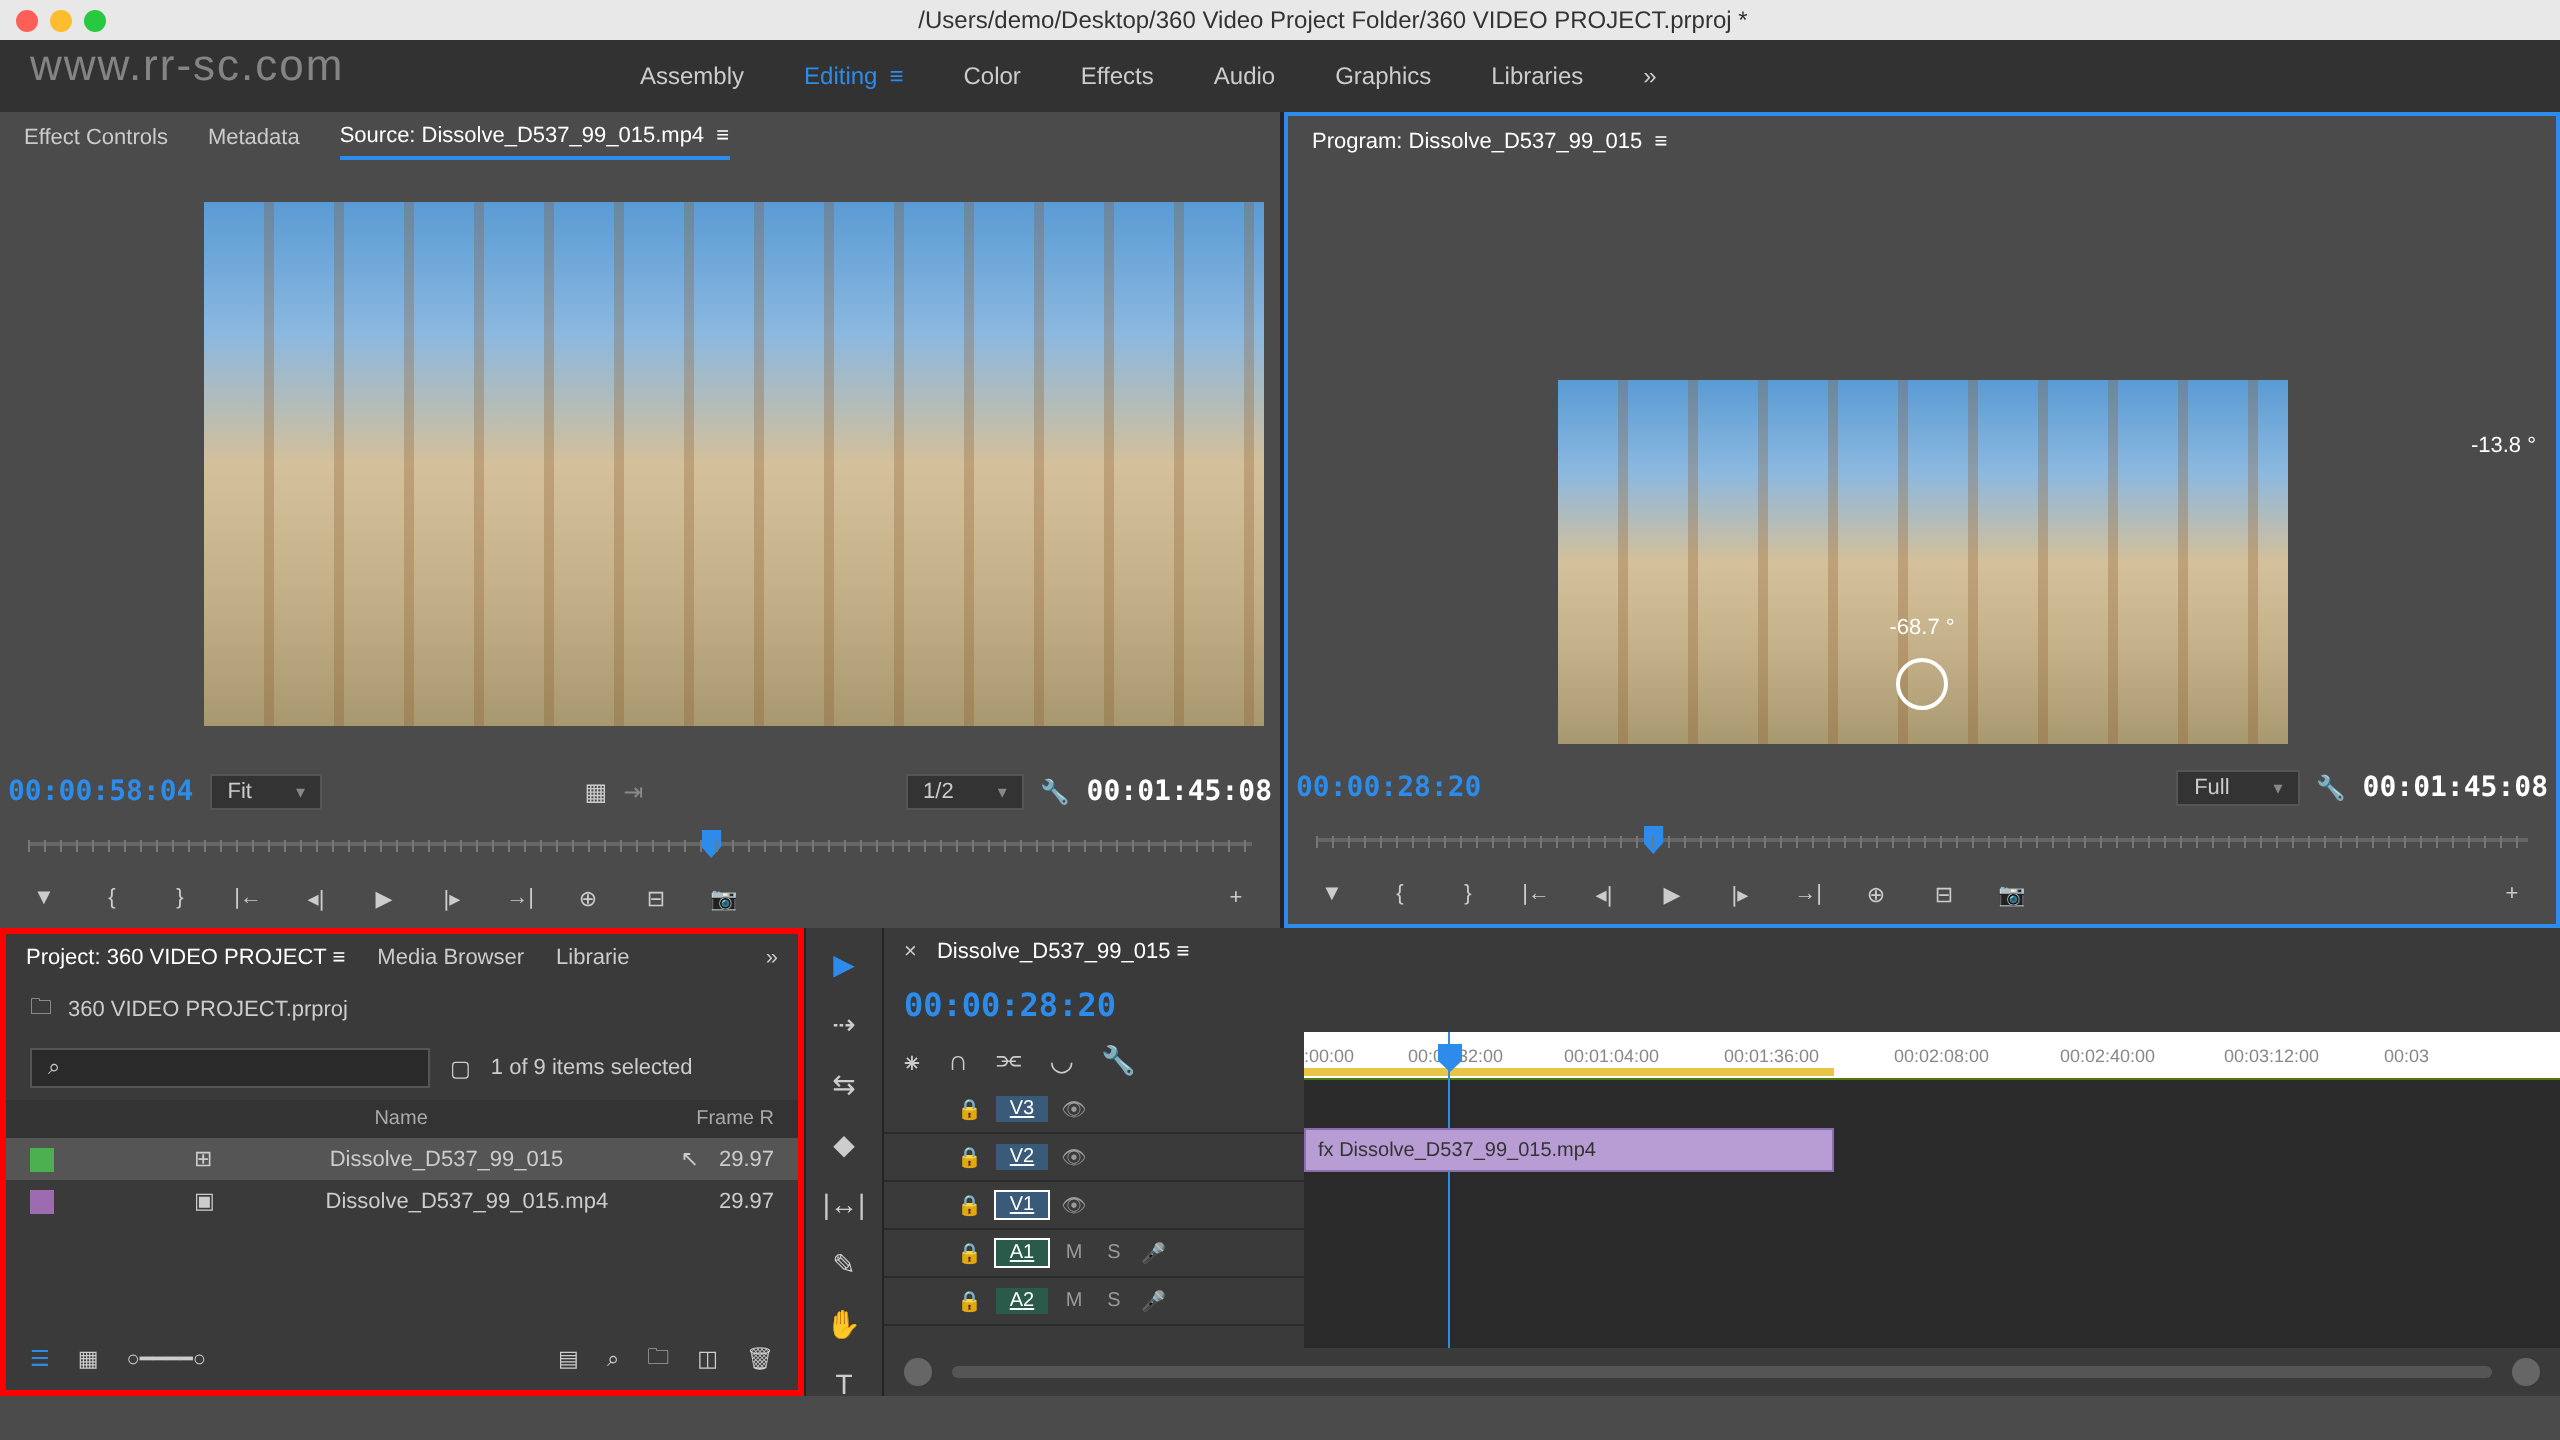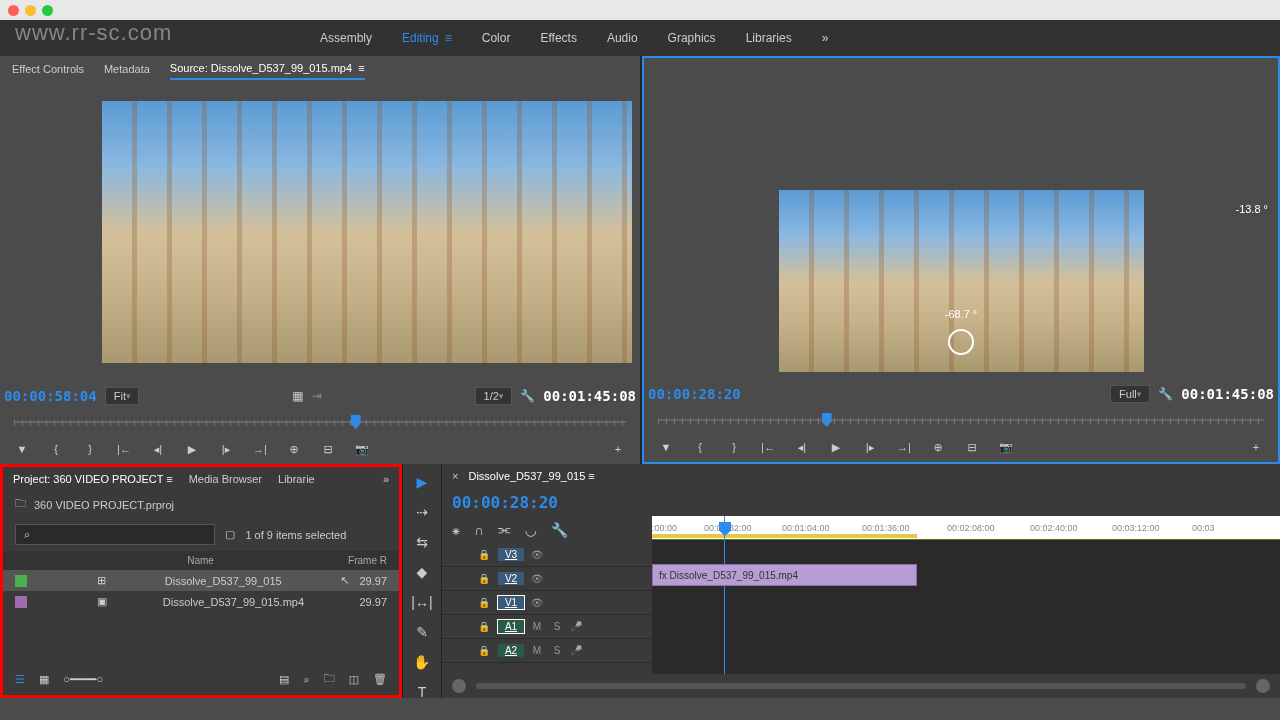--- a/index.html
+++ b/index.html
@@ -34,21 +34,21 @@
 .arch-overlay { position: absolute; inset: 0; background: repeating-linear-gradient(90deg, transparent 0, transparent 30px, rgba(139,90,43,0.3) 30px, rgba(139,90,43,0.3) 35px); }
 
 .vr-angle { position: absolute; right: 10px; color: #fff; font-size: 11px; }
 .vr-angle-1 { top: 45%; }
 .vr-angle-2 { position: absolute; bottom: 60px; left: 50%; transform: translateX(-50%); color: #fff; font-size: 11px; }
 .vr-indicator { position: absolute; bottom: 25px; left: 50%; transform: translateX(-50%); width: 26px; height: 26px; border: 2px solid #fff; border-radius: 50%; }
 
 .controls-row { display: flex; align-items: center; height: 28px; padding: 0 4px; gap: 8px; font-size: 12px; }
 .timecode { color: #2d8ceb; font-family: monospace; font-size: 14px; font-weight: bold; }
 .timecode-white { color: #fff; font-family: monospace; font-size: 14px; font-weight: bold; }
-.fit-dropdown { background: #333; border: 1px solid #555; padding: 2px 8px; color: #ccc; display: flex; align-items: center; gap: 0; font-size: 11px; }
+.fit-dropdown { background: #333; border: 1px solid #555; padding: 2px 8px; color: #ccc; display: flex; align-items: center; gap: 22px; font-size: 11px; }
 .chevron { font-size: 9px; color: #888; }
 .spacer { flex: 1; }
 .wrench { color: #ccc; }
 
 .scrubber { height: 24px; padding: 0 14px; display: flex; align-items: center; position: relative; }
 .scrubber-track { flex: 1; height: 2px; background: #666; position: relative; }
 .playhead { position: absolute; top: -6px; width: 10px; height: 14px; background: #2d8ceb; clip-path: polygon(0 0, 100% 0, 100% 60%, 50% 100%, 0 60%); }
 .tick-row { position: absolute; top: 10px; left: 14px; right: 14px; height: 6px; background: repeating-linear-gradient(90deg, #777 0, #777 1px, transparent 1px, transparent 8px); }
 
 .transport { display: flex; align-items: center; justify-content: center; height: 30px; gap: 18px; padding: 0 14px; }
@@ -100,20 +100,21 @@
 </style>
 </head>
 <body>
 
 <div class="titlebar">
   <div class="mac-btns">
     <div class="mac-btn mac-close"></div>
     <div class="mac-btn mac-min"></div>
     <div class="mac-btn mac-max"></div>
   </div>
+  <div class="titlebar-text">/Users/demo/Desktop/360 Video Project Folder/360 VIDEO PROJECT.prproj *</div>
 </div>
 <div class="watermark">www.rr-sc.com</div>
 
 <div class="workspace-bar">
   <div class="ws-item">Assembly</div>
   <div class="ws-item active">
       <span>Editing</span> 
       <span>≡</span>
     </div>
   <div class="ws-item">Color</div>
@@ -169,20 +170,23 @@
       <span class="tc-btn">|▸</span>
       <span class="tc-btn">→|</span>
       <span class="tc-btn">⊕</span>
       <span class="tc-btn">⊟</span>
       <span class="tc-btn">📷</span>
       <span class="tc-btn tc-add">+</span>
     </div>
   </div>
 
   <div class="program-panel">
+    <div class="panel-tabs">
+      <div class="panel-tab selected"><span>Program: Dissolve_D537_99_015</span> &nbsp;≡</div>
+    </div>
     <div class="video-area" style="flex-direction:column">
       <div class="video-placeholder program-video">
         <div class="arch-overlay"></div>
       </div>
       <span class="vr-angle vr-angle-1">-13.8 °</span>
       <span class="vr-angle-2">-68.7 °</span>
       <div class="vr-indicator"></div>
     </div>
     <div class="controls-row">
       <span class="timecode">00:00:28:20</span>

